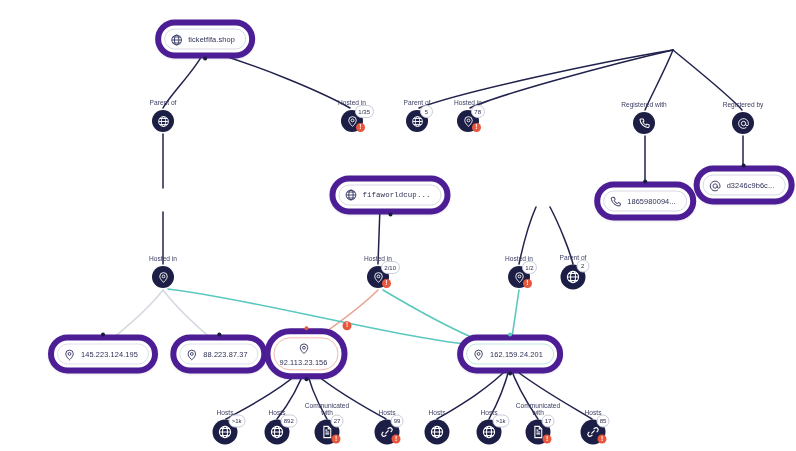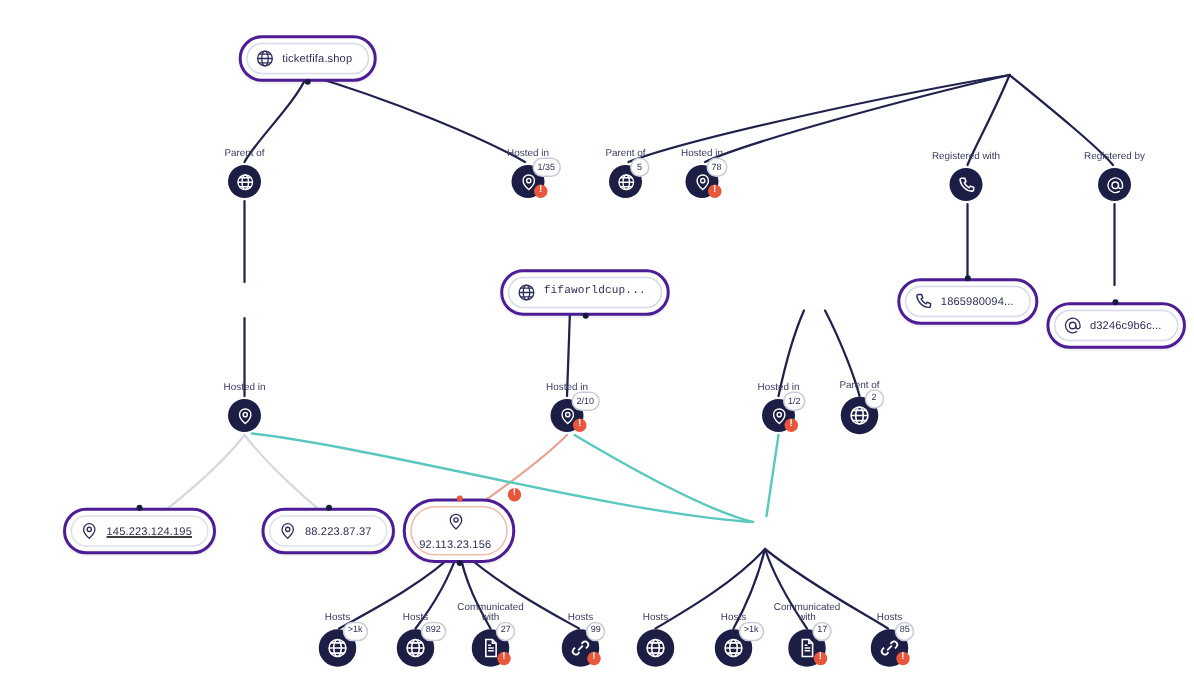--- a/index.html
+++ b/index.html
@@ -7,21 +7,21 @@
     width:796px;height:451px;position:relative;overflow:hidden;
     font-family:"Liberation Sans",sans-serif;
     -webkit-font-smoothing:antialiased;
   }
   #graph-canvas{position:absolute;left:0;top:0;width:796px;height:451px;}
   svg.edges{position:absolute;left:0;top:0;width:796px;height:451px;pointer-events:none;}
 
   
   .pill-wrap{position:absolute;transform:translate(-50%,-50%);}
   .pill-outer{
-    border:2px solid #4c1d95;border-radius:999px;padding:3px;background:#ffffff;
+    border:6px solid #4c1d95;border-radius:999px;padding:3px;background:#ffffff;
     box-shadow:0 1px 2px rgba(20,22,60,.10);
   }
   .pill{
     display:flex;align-items:center;gap:5px;
     border:1px solid #d8dae6;border-radius:999px;
     background:#ffffff;padding:3px 10px 3px 5px;white-space:nowrap;
   }
   .pill .glyph{
     width:13px;height:13px;flex:0 0 13px;display:block;color:#2b2d5c;
   }
@@ -172,35 +172,35 @@
       <span class="glyph">
         <svg viewBox="0 0 24 24" fill="none" stroke="currentColor" stroke-width="1.8">
           <path d="M6.5 3.5h3l1.5 4-2 1.5a12 12 0 0 0 6 6l1.5-2 4 1.5v3c0 1-.8 1.8-1.8 1.7C11.5 19.6 4.4 12.5 3.8 5.3 3.7 4.3 4.5 3.5 5.5 3.5z"></path>
         </svg></span>
       <span class="txt">1865980094...</span>
     </div>
       </div>
     <span class="anchor top"></span>
   </div>
 
-  <div class="pill-wrap" style="left:744px;top:217px;">
+  <div class="pill-wrap" style="left:744px;top:185px;">
     <div class="pill-outer">
         <div class="pill">
       <span class="glyph">
         <svg viewBox="0 0 24 24" fill="none" stroke="currentColor" stroke-width="1.6">
           <circle cx="12" cy="12" r="4"></circle>
           <path d="M16 12v1.5a2.5 2.5 0 0 0 5 0V12a9 9 0 1 0-3.6 7.2"></path>
         </svg></span>
       <span class="txt">d3246c9b6c...</span>
     </div>
       </div>
     <span class="anchor top"></span>
   </div>
 
-  <div class="pill-wrap ip" style="left:93px;top:354px;text-decoration:underline;">
+  <div class="pill-wrap ip" style="left:103px;top:354px;">
     <div class="pill-outer">
         <div class="pill">
       <span class="glyph">
         <svg viewBox="0 0 24 24" fill="none" stroke="currentColor" stroke-width="1.6">
           <path d="M12 21s7-6.2 7-11a7 7 0 1 0-14 0c0 4.8 7 11 7 11z"></path>
               <circle cx="12" cy="10" r="2.6"></circle>
         </svg></span>
       <span class="txt">145.223.124.195</span>
     </div>
       </div>
@@ -230,20 +230,34 @@
               <circle cx="12" cy="10" r="2.6"></circle>
         </svg></span>
       <span class="txt">92.113.23.156</span>
     </div>
       </div>
     <span class="anchor top red"></span>
     <span class="anchor bot"></span>
     <span class="alert" style="left:auto;right:-4px;top:-7px;">!</span>
   </div>
 
+  <div class="pill-wrap ip flag-teal" style="left:510px;top:354px;">
+    <div class="pill-outer">
+        <div class="pill">
+      <span class="glyph">
+        <svg viewBox="0 0 24 24" fill="none" stroke="currentColor" stroke-width="1.6">
+          <path d="M12 21s7-6.2 7-11a7 7 0 1 0-14 0c0 4.8 7 11 7 11z"></path>
+              <circle cx="12" cy="10" r="2.6"></circle>
+        </svg></span>
+      <span class="txt">162.159.24.201</span>
+    </div>
+      </div>
+    <span class="anchor top teal"></span>
+    <span class="anchor bot"></span>
+  </div>
 
   <div class="cnode" style="left:163px;top:121px;">
     <span class="rel-label">Parent of</span>
     <div class="cdisc">
       <svg viewBox="0 0 24 24" fill="none" stroke="currentColor" stroke-width="1.7">
           <circle cx="12" cy="12" r="9"></circle>
           <ellipse cx="12" cy="12" rx="4" ry="9"></ellipse>
           <path d="M3 12h18M4.5 6.5h15M4.5 17.5h15"></path>
         </svg>
     </div>

